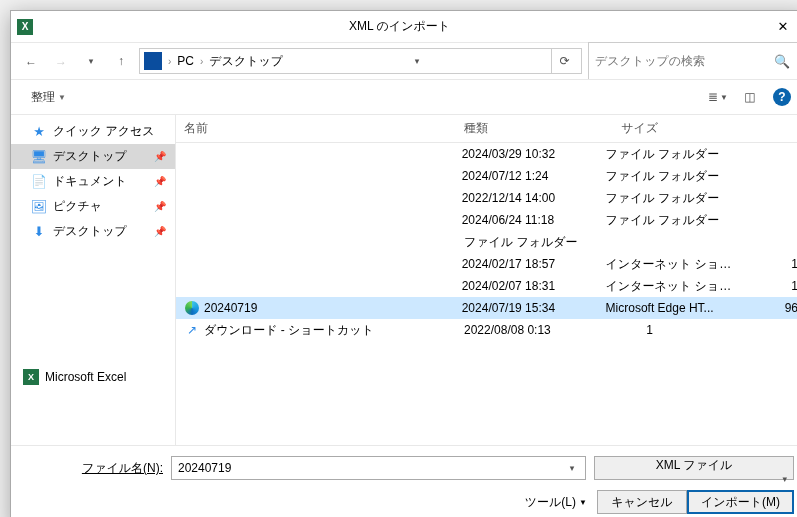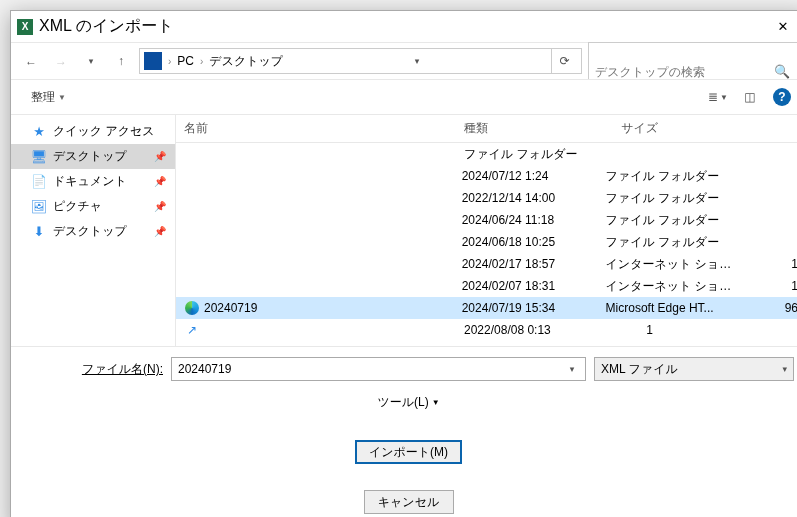--- a/index.html
+++ b/index.html
@@ -1,30 +1,30 @@
 <!DOCTYPE html>
 <html><head>
 <meta charset="utf-8">
 <style>
 * { box-sizing: border-box; margin: 0; padding: 0; font-family: "Segoe UI", "Meiryo UI", sans-serif; font-size: 12px; }
 body { background: #f0f0f0; padding: 10px; }
 .dialog { width: 797px; height: 517px; background: #fff; border: 1px solid #aaa; box-shadow: 0 4px 20px rgba(0,0,0,.3); display: flex; flex-direction: column; }
 .titlebar { height: 32px; background: #fff; display: flex; align-items: center; padding: 0 0 0 6px; border-bottom: 1px solid #e8e8e8; }
 .titlebar-icon { width:16px; height:16px; background:#217346; color:#fff; font-size:10px; font-weight:bold; display:flex; align-items:center; justify-content:center; margin-right:6px; }
-.titlebar-text { flex:1; font-size:16px; }
+.titlebar-text { flex:1; font-size:12px;text-align:center; }
 .titlebar-close { width:46px; height:32px; display:flex; align-items:center; justify-content:center; font-size:13px; }
 .navrow { height:36px; display:flex; align-items:center; padding:4px 8px; gap:6px; }
 .navbtn { width:24px; height:24px; display:flex; align-items:center; justify-content:center; color:#555; }
 .navbtn.disabled { color:#ccc; }
 .addr { flex:1; height:26px; border:1px solid #ccc; display:flex; align-items:center; padding:0 4px; gap:4px; }
 .addr-icon { width:18px; height:18px; background:#0a4d9e; display:inline-block; }
 .addr-sep { color:#888; font-size:10px; padding:0 2px; }
 .refresh { width:26px; text-align:center; color:#555; border-left:1px solid #ccc; margin-left:auto; height:100%; display:flex; align-items:center; justify-content:center; }
 .addr-drop { color:#555; font-size:9px; padding:0 3px; }
-.search { width:210px; height:38px; border:1px solid #ccc; display:flex; align-items:flex-end; padding:0 6px; color:#888; }
+.search { width:210px; height:38px; border:1px solid #ccc; display:flex; align-items:center; padding:0 6px; color:#888; }
 .search input { border:none; outline:none; flex:1; font-size:12px; color:#333; }
 .search-icon { color:#555; font-size:13px; }
 .toolbar { height:36px; border-top:1px solid #e8e8e8; border-bottom:1px solid #e8e8e8; display:flex; align-items:center; padding:0 10px; gap:4px; }
 .tbtn { padding:3px 10px; display:flex; align-items:center; gap:3px; color:#333; }
 .tbtn .dd { font-size:8px; color:#666; }
 .tspacer { flex:1; }
 .ticon { width:28px; height:24px; display:flex; align-items:center; justify-content:center; color:#555; position:relative; }
 .help { width:18px; height:18px; border-radius:50%; background:#0a64ad; color:#fff; display:flex; align-items:center; justify-content:center; font-size:12px; font-weight:bold; }
 .body { flex:1; display:flex; overflow:hidden; }
 .nav { width:165px; border-right:1px solid #e8e8e8; overflow-y:auto; padding:4px 0; }
@@ -52,23 +52,23 @@
 .c-type { width:150px; }
 .c-size { width:60px; text-align:right; }
 .row .ic { width:16px; height:16px; display:inline-flex; align-items:center; justify-content:center; }
 .edge-ic { width:14px; height:14px; border-radius:50%; background: conic-gradient(#3cc4e6, #1b9de2 90deg, #0b6cbf 180deg, #37b24d 270deg, #7ed957); }
 .bottom { border-top:1px solid #e8e8e8; padding:10px 12px 12px; display:flex; flex-direction:column; gap:10px; }
 .fn-row { display:flex; align-items:center; gap:8px; }
 .fn-label { width:140px; text-align:right;text-decoration:underline; }
 .fn-input { flex:1; height:24px; border:1px solid #aaa; padding:0 6px; display:flex; align-items:center; }
 .fn-input input { border:none; outline:none; flex:1; font-size:12px; }
 .fn-dd { width:14px; color:#555; font-size:9px; text-align:center; }
-.filter { width:200px; height:24px; border:1px solid #aaa; background:#efefef; display:flex; align-items:center; padding:0 6px; }
+.filter { width:200px; height:24px; border:1px solid #aaa; background:#efefef; display:flex; align-items:center; padding:0 6px;flex-direction:column; }
 .filter .dd { margin-left:auto; font-size:9px; color:#555; }
-.btn-row { display:flex; justify-content:flex-end; align-items:center; gap:26px;flex-direction:column; }
+.btn-row { display:flex; justify-content:flex-end; align-items:center; gap:0; }
 .link-btn { padding:3px 10px; display:flex; align-items:center; gap:3px; }
 .link-btn .dd { font-size:8px; }
 .btn { min-width:90px; height:24px; border:1px solid #aaa; background:#efefef; display:flex; align-items:center; justify-content:center; padding:0 12px; }
 .btn.primary { border:2px solid #0a64ad; }
 </style>
 </head>
 <body>
 
 <div class="dialog">
 
@@ -154,20 +154,21 @@
         <div class="c-name">名前</div>
         <div class="c-type">種類</div>
         <div class="c-size">サイズ</div>
       </div>
       <div class="list-body" id="list-body">
           <div class="row">
             <div class="c-name">
               <span class="ic"></span>
               <span></span>
             </div>
+            <div class="c-date">2024/03/29 10:32</div>
             <div class="c-type">ファイル フォルダー</div>
             <div class="c-size"></div>
           </div>
           <div class="row">
             <div class="c-name">
               <span class="ic"></span>
               <span></span>
             </div>
             <div class="c-date">2024/07/12 1:24</div>
             <div class="c-type">ファイル フォルダー</div>
@@ -189,21 +190,20 @@
             </div>
             <div class="c-date">2024/06/24 11:18</div>
             <div class="c-type">ファイル フォルダー</div>
             <div class="c-size"></div>
           </div>
           <div class="row">
             <div class="c-name">
               <span class="ic"></span>
               <span></span>
             </div>
-            <div class="c-date">2024/06/18 10:25</div>
             <div class="c-type">ファイル フォルダー</div>
             <div class="c-size"></div>
           </div>
           <div class="row">
             <div class="c-name">
               <span class="ic"></span>
               <span></span>
             </div>
             <div class="c-date">2024/02/17 18:57</div>
             <div class="c-type">インターネット ショート...</div>
@@ -225,20 +225,21 @@
               </span>
               <span>20240719</span>
             </div>
             <div class="c-date">2024/07/19 15:34</div>
             <div class="c-type">Microsoft Edge HT...</div>
             <div class="c-size">96</div>
           </div>
           <div class="row">
             <div class="c-name">
               <span class="ic" style="color:#2e8ae6;">↗</span>
+              <span>ダウンロード - ショートカット</span>
             </div>
             <div class="c-date">2022/08/08 0:13</div>
             <div class="c-size">1</div>
           </div>
         </div>
     </div>
   </div>
 
   <div class="bottom">
     <div class="fn-row">
@@ -250,18 +251,18 @@
       <div class="filter">
         <span>XML ファイル</span>
         <span class="dd">▾</span>
       </div>
     </div>
     <div class="btn-row">
       <div class="link-btn">
           <span>ツール(L)</span>
           <span class="dd">▼</span>
         </div>
+      <div class="btn">キャンセル</div>
       <div class="btn primary">インポート(M)</div>
-      <div class="btn">キャンセル</div>
     </div>
   </div>
 
 </div>
 
 </body></html>

